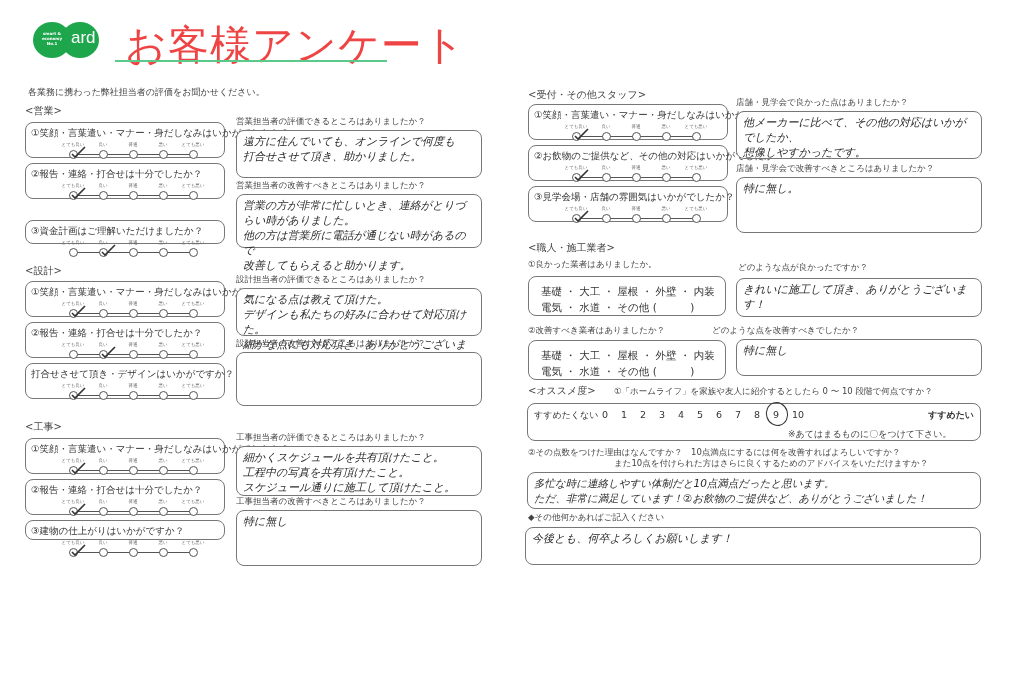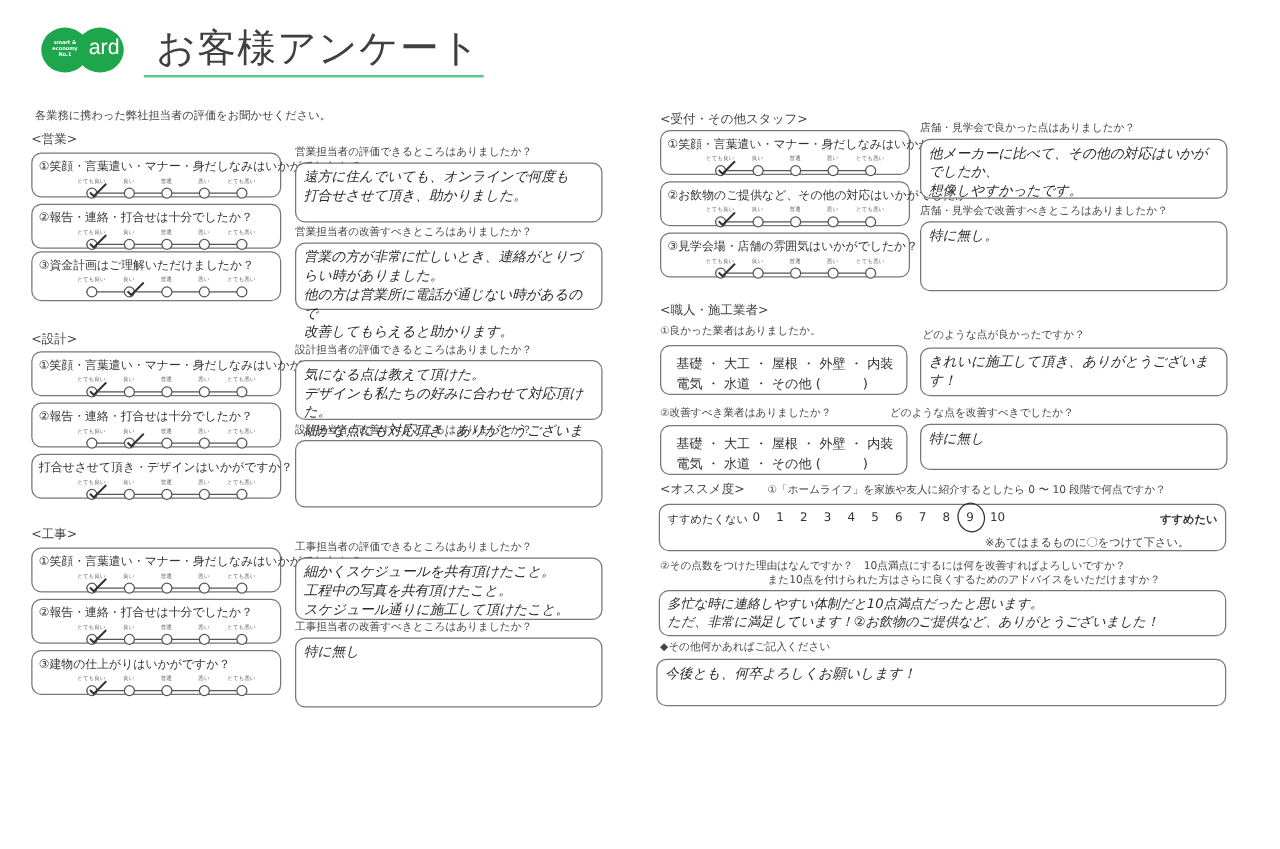--- a/index.html
+++ b/index.html
@@ -5,21 +5,21 @@
   * { box-sizing: border-box; margin: 0; padding: 0; }
   html, body { width: 1024px; height: 679px; background: #ffffff; overflow: hidden; }
   body { position: relative; font-family: "DejaVu Sans", sans-serif; color: #3a3a3a; }
 
   .logo { position: absolute; left: 33px; top: 22px; width: 66px; height: 36px; }
   .logo .c1, .logo .c2 { position: absolute; top: 0; width: 38px; height: 36px; border-radius: 50%; background: #1ea64c; }
   .logo .c1 { left: 0; } .logo .c2 { left: 28px; }
   .logo .small { position: absolute; left: 7px; top: 9px; color: #fff; font-size: 4px; line-height: 5px; text-align: center; width: 24px; font-weight: bold; }
   .logo .ard { position: absolute; left: 38px; top: 6px; color: #fff; font-size: 17px; font-family: "Liberation Sans", sans-serif; }
 
-  .title { position: absolute; left: 125px; top: 18px; font-size: 31px; color: #404040; letter-spacing: 1px; }
+  .title { position: absolute; left: 125px; top: 18px; font-size: 41px; color: #ef4444; letter-spacing: 1px; }
   .title-line { position: absolute; left: 115px; top: 60px; width: 272px; height: 2px; background: #5ac98a; }
 
   .intro { position: absolute; left: 28px; top: 86px; font-size: 9px; color: #444; }
 
   .sec-head { position: absolute; font-size: 10px; color: #444; }
 
   .qbox { position: absolute; border: 1.3px solid #777; border-radius: 8px; background: #fff; }
   .qbox .q { position: absolute; left: 5px; top: 4px; font-size: 9.5px; color: #333; white-space: nowrap; }
   .scale { position: absolute; left: 38px; top: 19px; width: 132px; height: 18px; }
   .scale .line { position: absolute; left: 5px; right: 5px; top: 12px; height: 1px; background: #555; }
@@ -86,21 +86,21 @@
         <div class="lbl" style="left:39px">良い</div>
         <div class="pt" style="left:35px"></div>
         <div class="lbl" style="left:69px">普通</div>
         <div class="pt" style="left:65px"></div>
         <div class="lbl" style="left:99px">悪い</div>
         <div class="pt" style="left:95px"></div>
         <div class="lbl" style="left:129px">とても悪い</div>
         <div class="pt" style="left:125px"></div>
       </div>
     </div>
-    <div class="qbox" style="left:25px;top:201px;width:200px;height:40px;">
+    <div class="qbox" style="left:25px;top:220px;width:200px;height:24px;">
       <div class="q">③資金計画はご理解いただけましたか？</div>
       <div class="scale">
         <div class="line"></div>
         <div class="lbl" style="left:9px">とても良い</div>
         <div class="pt" style="left:5px"></div>
         <div class="lbl" style="left:39px">良い</div>
         <div class="pt" style="left:35px"></div>
         <div class="check" style="left:35px"><svg viewBox="0 0 18 14">
             <path d="M3 9 L6 12 L16 2" fill="none" stroke="#333" stroke-width="1.6"></path>
           </svg></div>
@@ -223,21 +223,21 @@
         <div class="lbl" style="left:39px">良い</div>
         <div class="pt" style="left:35px"></div>
         <div class="lbl" style="left:69px">普通</div>
         <div class="pt" style="left:65px"></div>
         <div class="lbl" style="left:99px">悪い</div>
         <div class="pt" style="left:95px"></div>
         <div class="lbl" style="left:129px">とても悪い</div>
         <div class="pt" style="left:125px"></div>
       </div>
     </div>
-    <div class="qbox" style="left:25px;top:520px;width:200px;height:36px;">
+    <div class="qbox" style="left:25px;top:520px;width:200px;height:20px;">
       <div class="q">③建物の仕上がりはいかがですか？</div>
       <div class="scale">
         <div class="line"></div>
         <div class="lbl" style="left:9px">とても良い</div>
         <div class="pt" style="left:5px"></div>
         <div class="check" style="left:5px"><svg viewBox="0 0 18 14">
             <path d="M3 9 L6 12 L16 2" fill="none" stroke="#333" stroke-width="1.6"></path>
           </svg></div>
         <div class="lbl" style="left:39px">良い</div>
         <div class="pt" style="left:35px"></div>

